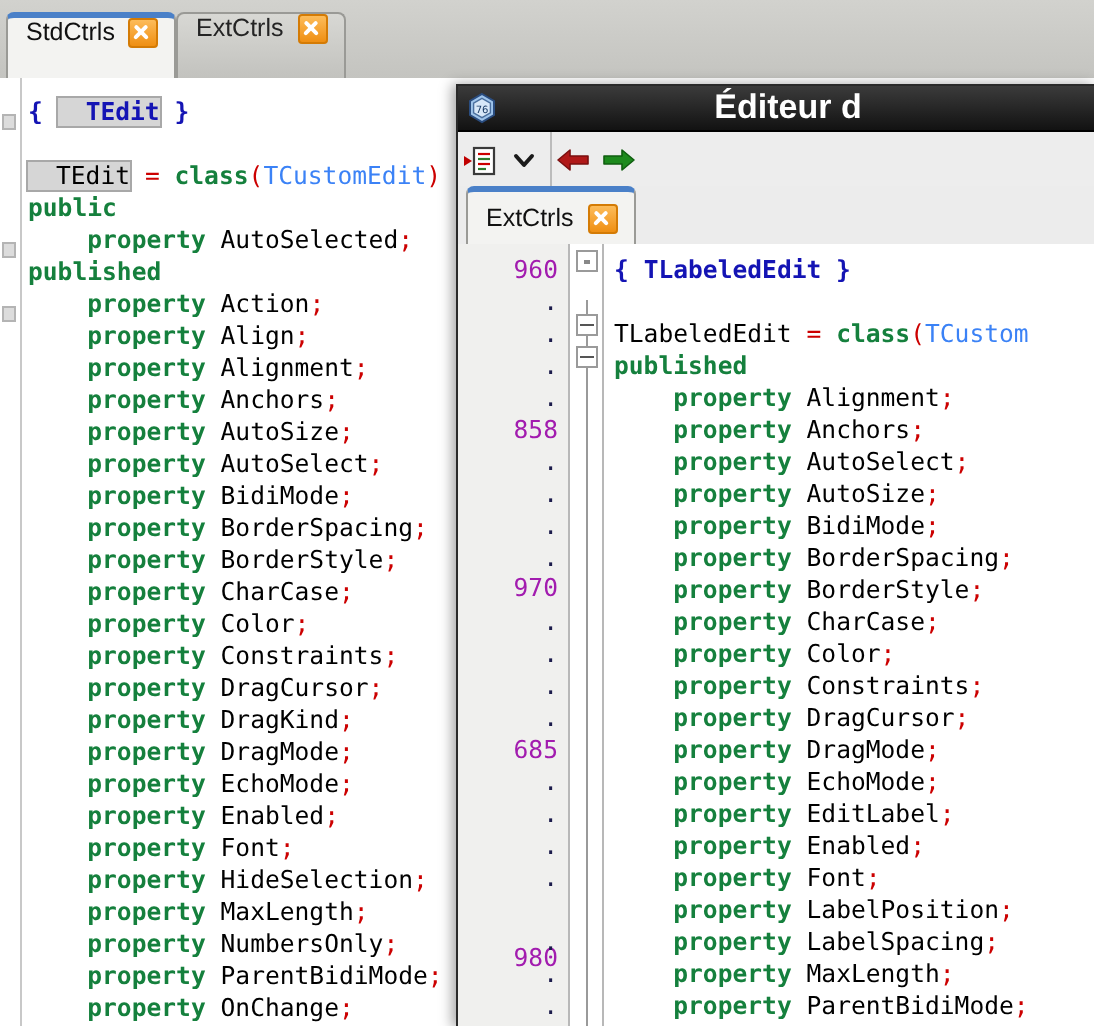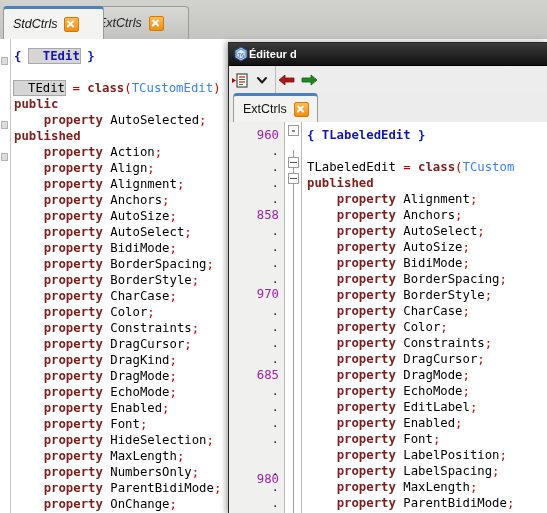--- a/index.html
+++ b/index.html
@@ -22,28 +22,28 @@
     border-bottom:1px solid #7a7a78;
     font-family:"Liberation Sans", sans-serif;
   }
   .tabstrip-filler{
     position:absolute;left:0;top:0;width:547px;height:39px;
     background:linear-gradient(#d2d2ce,#c4c4c0);
   }
   .tab{
     position:absolute;top:6px;height:33px;
     box-sizing:border-box;
-    display:flex;align-items:center;
-    padding:0 24px 0 9px;
+    display:flex;
+    padding:0 8px 0 9px;
     font-size:12.5px;
     color:#202020;
     border-left:1px solid #9a9a96;
     border-right:1px solid #9a9a96;
     border-top:1px solid #9a9a96;
-    border-top-left-radius:4px;border-top-right-radius:4px;font-style:italic;
+    border-top-left-radius:4px;border-top-right-radius:4px;
   }
   .tab.active{
     left:3px;
     background:#f3f3f1;
     border-top:3px solid #4a80c8;
     color:#111;
     z-index:3;
     height:33px;
     padding-top:0;
   }
@@ -82,21 +82,21 @@
     position:absolute;left:1px;width:7px;height:8px;
     background:#dcdcdc;border:1px solid #b4b4b4;box-sizing:border-box;
   }
   .code-lines{
     position:absolute;left:14px;top:9px;
     line-height:16px;font-size:12.3px;
     white-space:pre;
     color:#000;
     letter-spacing:0px;
   }
-  .kw{color:#7f1d1d;font-weight:bold;}
+  .kw{color:#15803d;font-weight:bold;}
   .type{color:#3b82f6;}
   .punct-red{color:#cc0000;}
   .cmt{color:#1414b4;font-weight:bold;}
   .sel{background:#d6d6d6;outline:1px solid #a8a8a8;padding-left:14px;}
   .id{color:#000;}
 
   
   #front-window{
     position:absolute;left:228px;top:42px;width:320px;height:472px;
     background:#ececec;
@@ -109,23 +109,23 @@
     position:absolute;left:0;top:0;right:0;height:22px;
     background:linear-gradient(#3b3b3b,#121212);
     border-bottom:1px solid #000;
     display:flex;align-items:center;
   }
   .win-icon{
     width:16px;height:16px;margin-left:4px;flex:0 0 auto;
     position:relative;
   }
   .win-title{
-    flex:1;text-align:left;padding-right:8px;
+    flex:1;text-align:center;padding-right:8px;
     color:#ffffff;font-family:"Liberation Sans", sans-serif;
-    font-size:11px;font-weight:bold;white-space:nowrap;overflow:hidden;
+    font-size:17px;font-weight:bold;white-space:nowrap;overflow:hidden;
   }
   .toolbar{
     position:absolute;left:0;top:23px;right:0;height:27px;
     background:#ededed;border-bottom:1px solid #d0d0d0;
   }
   .tool-group{
     position:absolute;left:0;top:0;height:27px;width:46px;
     border-right:1px solid #bcbcbc;
     display:flex;align-items:center;
   }

